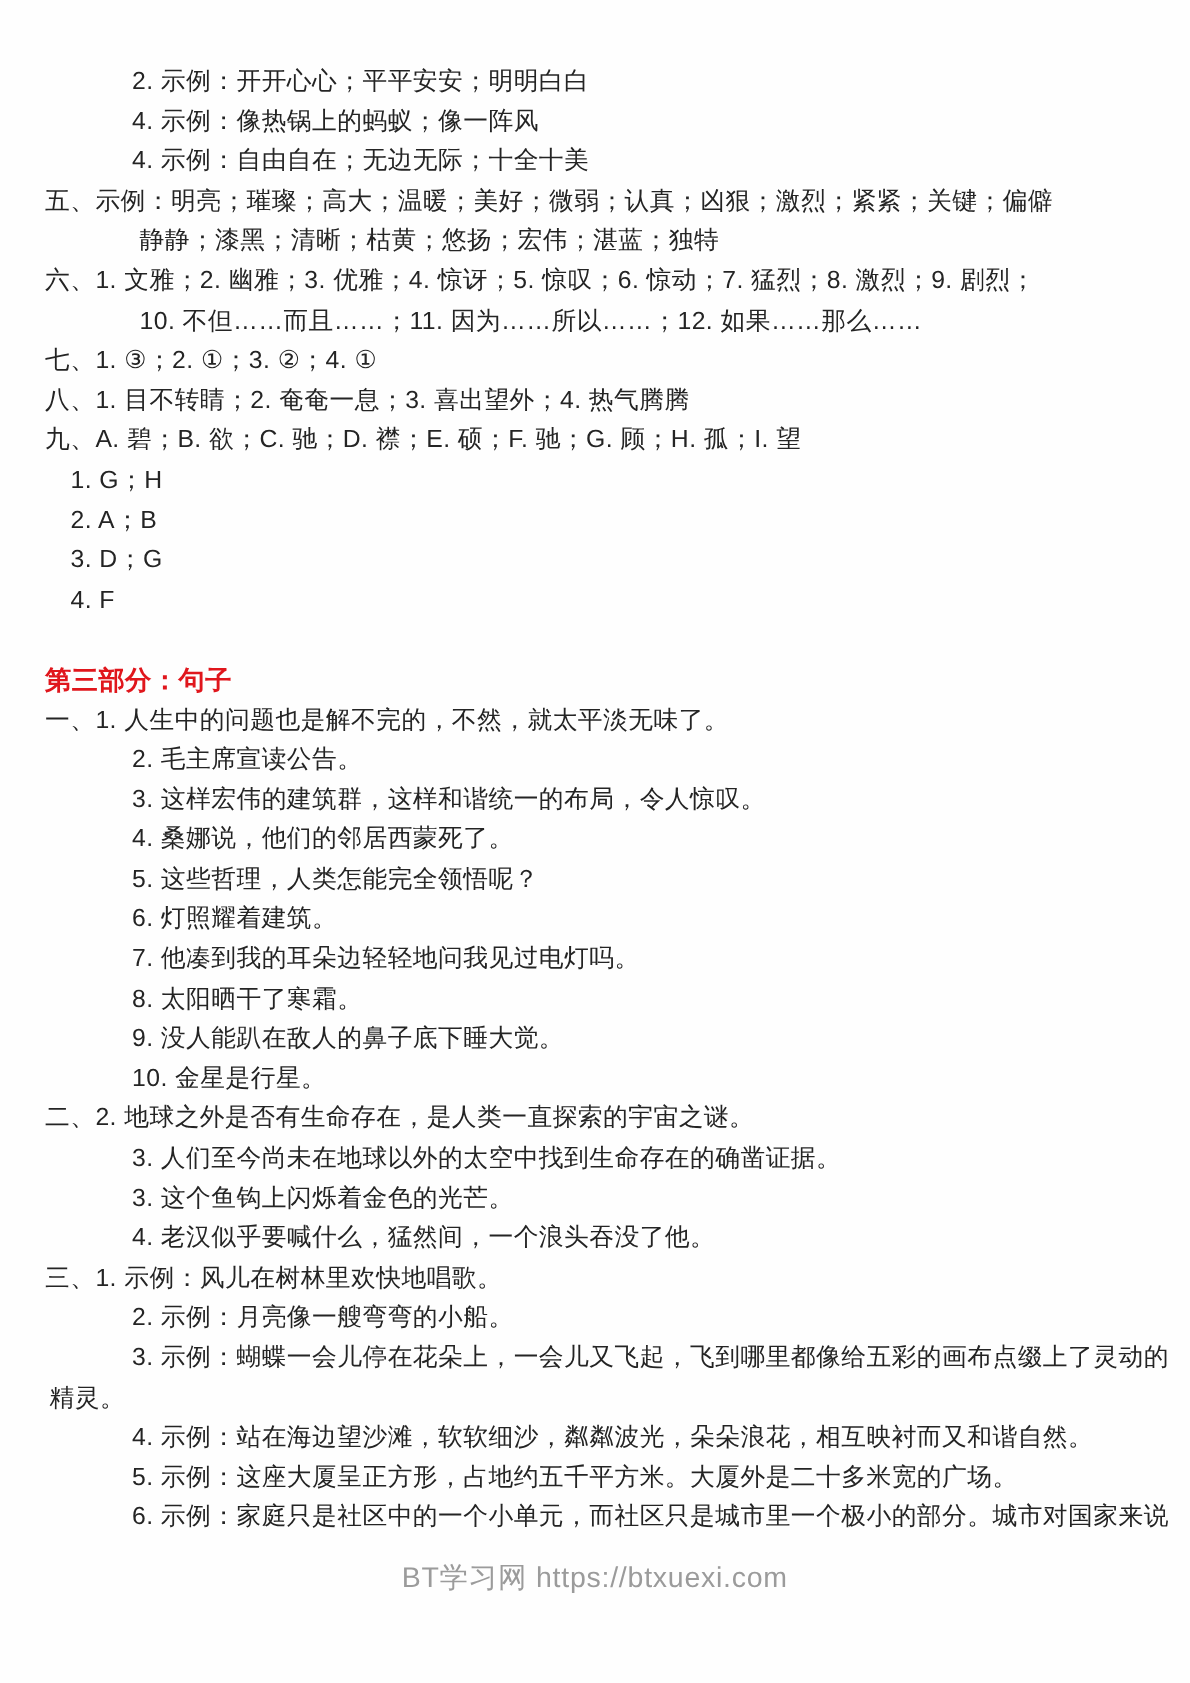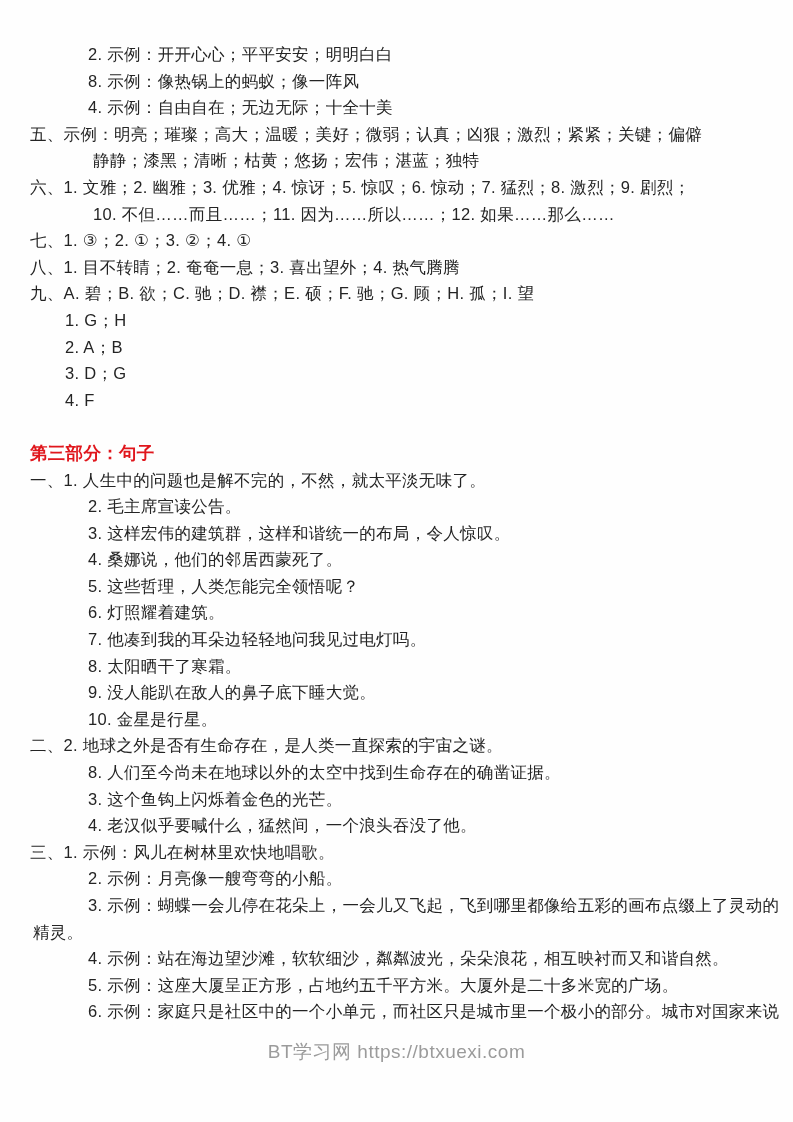--- a/index.html
+++ b/index.html
@@ -34,39 +34,39 @@
     overflow: hidden;
   }
   .line.heading {
     color: var(--accent);
     font-weight: 700;
     font-size: 17.5px;
   }
   .indent-margin { padding-left: 33px; }
   .indent-cn     { padding-left: 30px; }
   .indent-hang   { padding-left: 61px; margin-left: 32px; }
-  .indent-letter { padding-left: 65px; }
+  .indent-letter { padding-left: 47px; }
   .indent-sub    { padding-left: 88px; }
   .indent-blank  { padding-left: 0; }
   .footer {
     margin-top: 14px;
     text-align: center;
     font-size: 19px;
     font-weight: 400;
     letter-spacing: 0.5px;
     color: var(--gray);
   }
 </style>
 </head>
 <body>
 
 <div class="page">
   <div class="content">
       <div class="line indent-sub">2. 示例：开开心心；平平安安；明明白白</div>
-      <div class="line indent-sub">8. 示例：像热锅上的蚂蚁；像一阵风</div>
+      <div class="line indent-sub">4. 示例：像热锅上的蚂蚁；像一阵风</div>
       <div class="line indent-sub">4. 示例：自由自在；无边无际；十全十美</div>
       <div class="line indent-cn">五、示例：明亮；璀璨；高大；温暖；美好；微弱；认真；凶狠；激烈；紧紧；关键；偏僻</div>
       <div class="line indent-hang">静静；漆黑；清晰；枯黄；悠扬；宏伟；湛蓝；独特</div>
       <div class="line indent-cn">六、1. 文雅；2. 幽雅；3. 优雅；4. 惊讶；5. 惊叹；6. 惊动；7. 猛烈；8. 激烈；9. 剧烈；</div>
       <div class="line indent-hang">10. 不但……而且……；11. 因为……所以……；12. 如果……那么……</div>
       <div class="line indent-cn">七、1. ③；2. ①；3. ②；4. ①</div>
       <div class="line indent-cn">八、1. 目不转睛；2. 奄奄一息；3. 喜出望外；4. 热气腾腾</div>
       <div class="line indent-cn">九、A. 碧；B. 欲；C. 驰；D. 襟；E. 硕；F. 驰；G. 顾；H. 孤；I. 望</div>
       <div class="line indent-letter">1. G；H</div>
       <div class="line indent-letter">2. A；B</div>
@@ -78,21 +78,21 @@
       <div class="line indent-sub">2. 毛主席宣读公告。</div>
       <div class="line indent-sub">3. 这样宏伟的建筑群，这样和谐统一的布局，令人惊叹。</div>
       <div class="line indent-sub">4. 桑娜说，他们的邻居西蒙死了。</div>
       <div class="line indent-sub">5. 这些哲理，人类怎能完全领悟呢？</div>
       <div class="line indent-sub">6. 灯照耀着建筑。</div>
       <div class="line indent-sub">7. 他凑到我的耳朵边轻轻地问我见过电灯吗。</div>
       <div class="line indent-sub">8. 太阳晒干了寒霜。</div>
       <div class="line indent-sub">9. 没人能趴在敌人的鼻子底下睡大觉。</div>
       <div class="line indent-sub">10. 金星是行星。</div>
       <div class="line indent-cn">二、2. 地球之外是否有生命存在，是人类一直探索的宇宙之谜。</div>
-      <div class="line indent-sub">8. 人们至今尚未在地球以外的太空中找到生命存在的确凿证据。</div>
+      <div class="line indent-sub">3. 人们至今尚未在地球以外的太空中找到生命存在的确凿证据。</div>
       <div class="line indent-sub">3. 这个鱼钩上闪烁着金色的光芒。</div>
       <div class="line indent-sub">4. 老汉似乎要喊什么，猛然间，一个浪头吞没了他。</div>
       <div class="line indent-cn">三、1. 示例：风儿在树林里欢快地唱歌。</div>
       <div class="line indent-sub">2. 示例：月亮像一艘弯弯的小船。</div>
       <div class="line indent-sub">3. 示例：蝴蝶一会儿停在花朵上，一会儿又飞起，飞到哪里都像给五彩的画布点缀上了灵动的</div>
       <div class="line indent-margin">精灵。</div>
       <div class="line indent-sub">4. 示例：站在海边望沙滩，软软细沙，粼粼波光，朵朵浪花，相互映衬而又和谐自然。</div>
       <div class="line indent-sub">5. 示例：这座大厦呈正方形，占地约五千平方米。大厦外是二十多米宽的广场。</div>
       <div class="line indent-sub">6. 示例：家庭只是社区中的一个小单元，而社区只是城市里一个极小的部分。城市对国家来说</div>
     </div>

